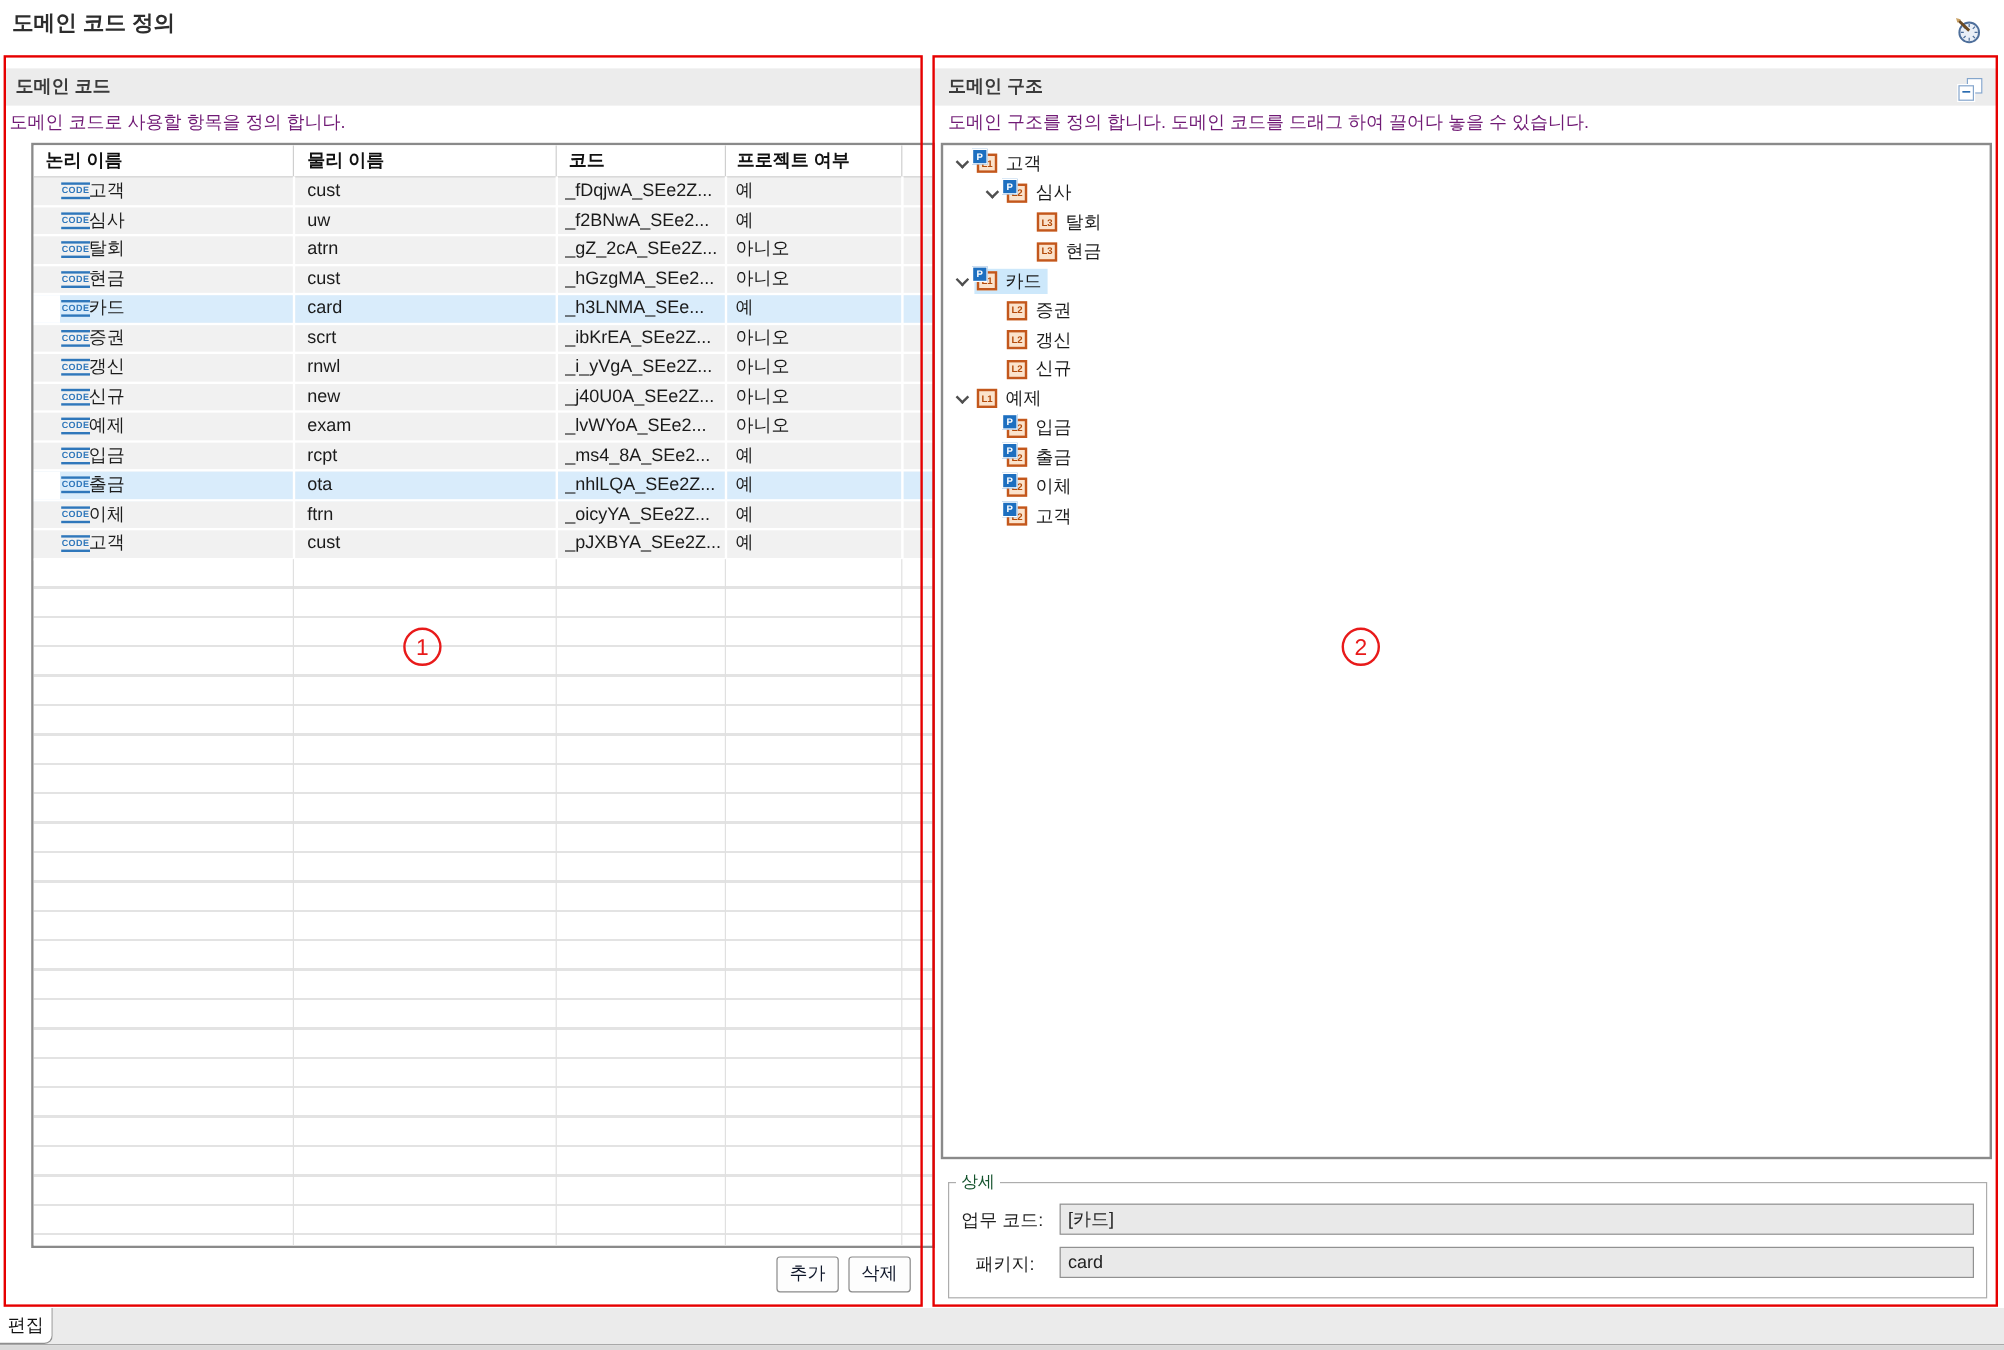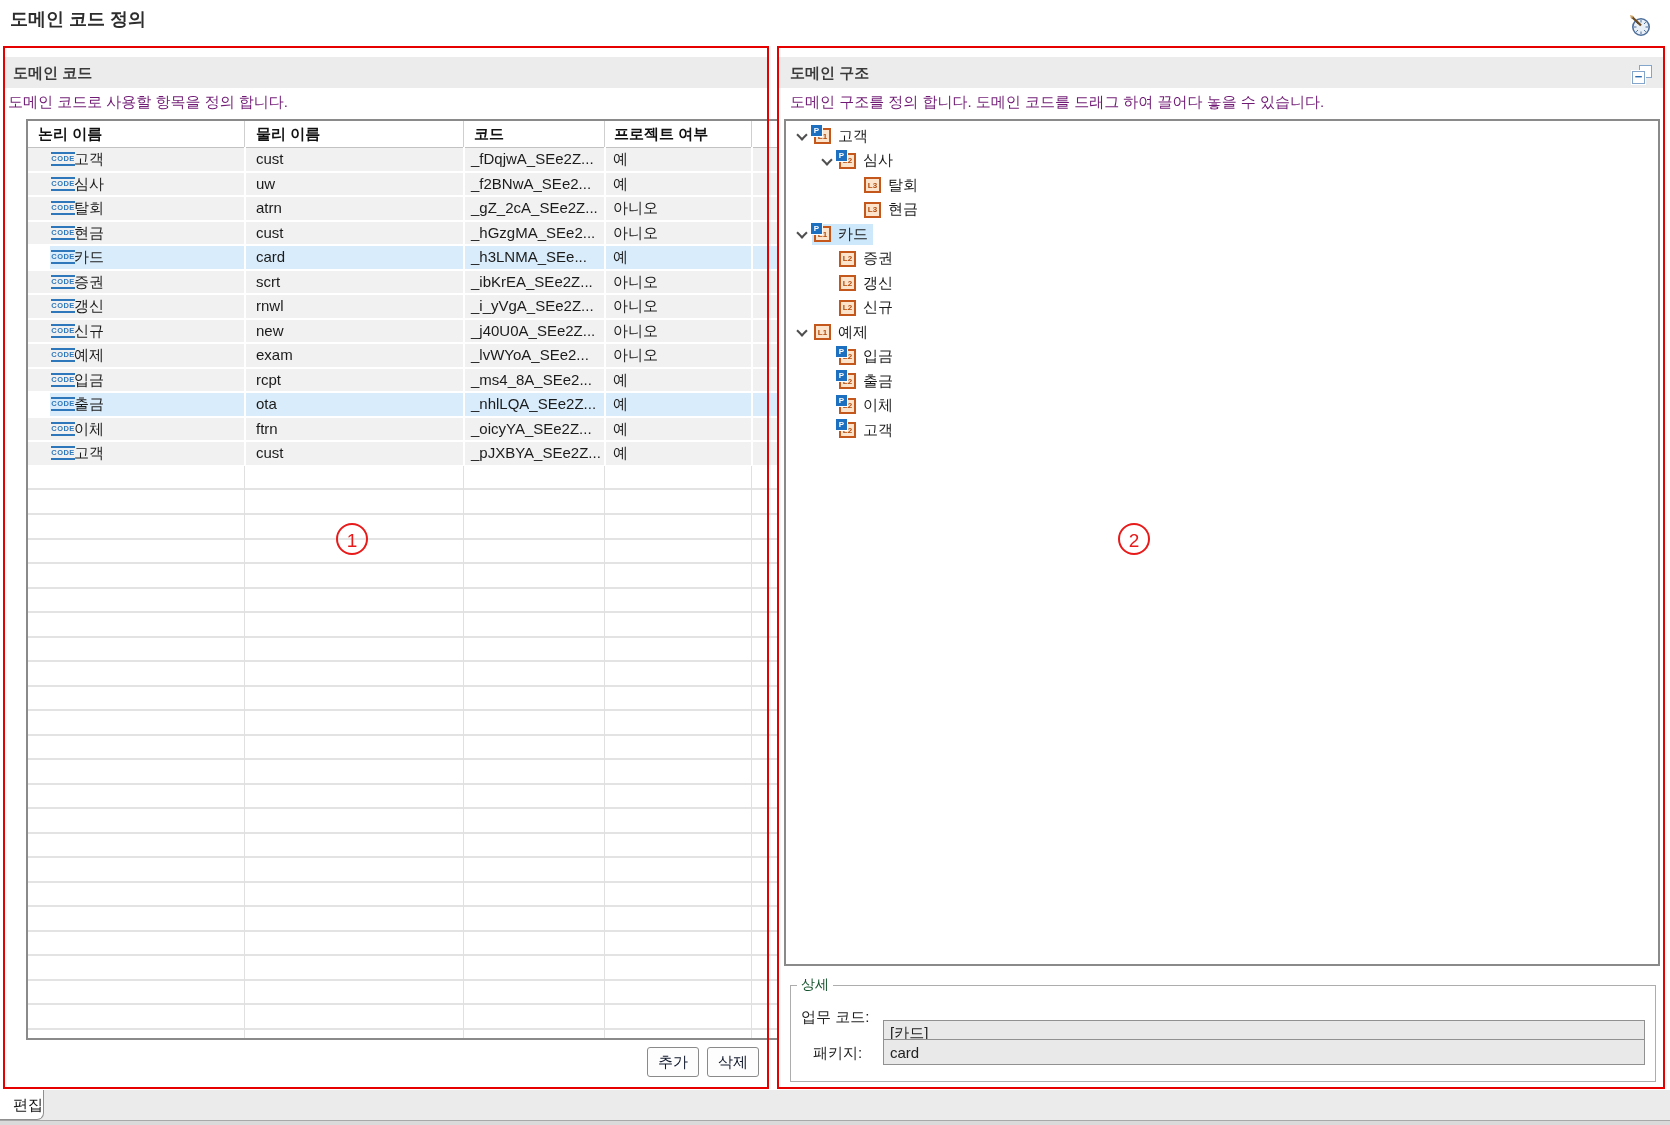--- a/index.html
+++ b/index.html
@@ -75,27 +75,27 @@
     box-shadow:0 0 0 1px #fff;}
 
   
   .details{position:absolute;left:790px;top:976px;width:866px;height:106px;border:1px solid #adadad;
     margin:0;padding:0;box-sizing:border-box;}
   .details legend{font-size:14px;color:#14532d;margin-left:6px;padding:0 4px;}
   .flabel{position:absolute;font-size:15px;color:#1f1f1f;white-space:nowrap;}
   .fl1{left:10px;top:14px;text-align:center;} .fl2{left:22px;top:50px;text-align:center;}
   .fld{position:absolute;left:92px;width:762px;height:26px;background:#e9e9e9;border:1px solid #919191;
     font-size:15px;color:#222;padding:0 6px;box-sizing:border-box;font-family:inherit;}
-  .fv1{top:26px;} .fv2{top:45px;}
+  .fv1{top:9px;} .fv2{top:45px;}
 
   
   .tabstrip{position:absolute;left:0;top:1090px;width:1670px;height:31px;background:#ebebeb;border-bottom:1px solid #a8a8a8;box-sizing:border-box;}
   .edittab{position:absolute;left:0;top:1090px;width:44px;height:30px;background:#ffffff;
     border-right:1px solid #8f8f8f;border-bottom:1px solid #8f8f8f;border-radius:0 0 7px 0;
-    font-size:15px;line-height:29px;text-align:right;color:#111;box-sizing:border-box;cursor:pointer;}
+    font-size:15px;line-height:29px;text-align:center;color:#111;box-sizing:border-box;cursor:pointer;}
   .bottomband{position:absolute;left:0;top:1121px;width:1670px;height:4px;background:#dadada;}
 </style>
 </head>
 <body>
 
 <div class="stage">
 
   <div class="page-title">도메인 코드 정의</div>
 
   <svg class="title-icon" viewBox="0 0 24 24">

